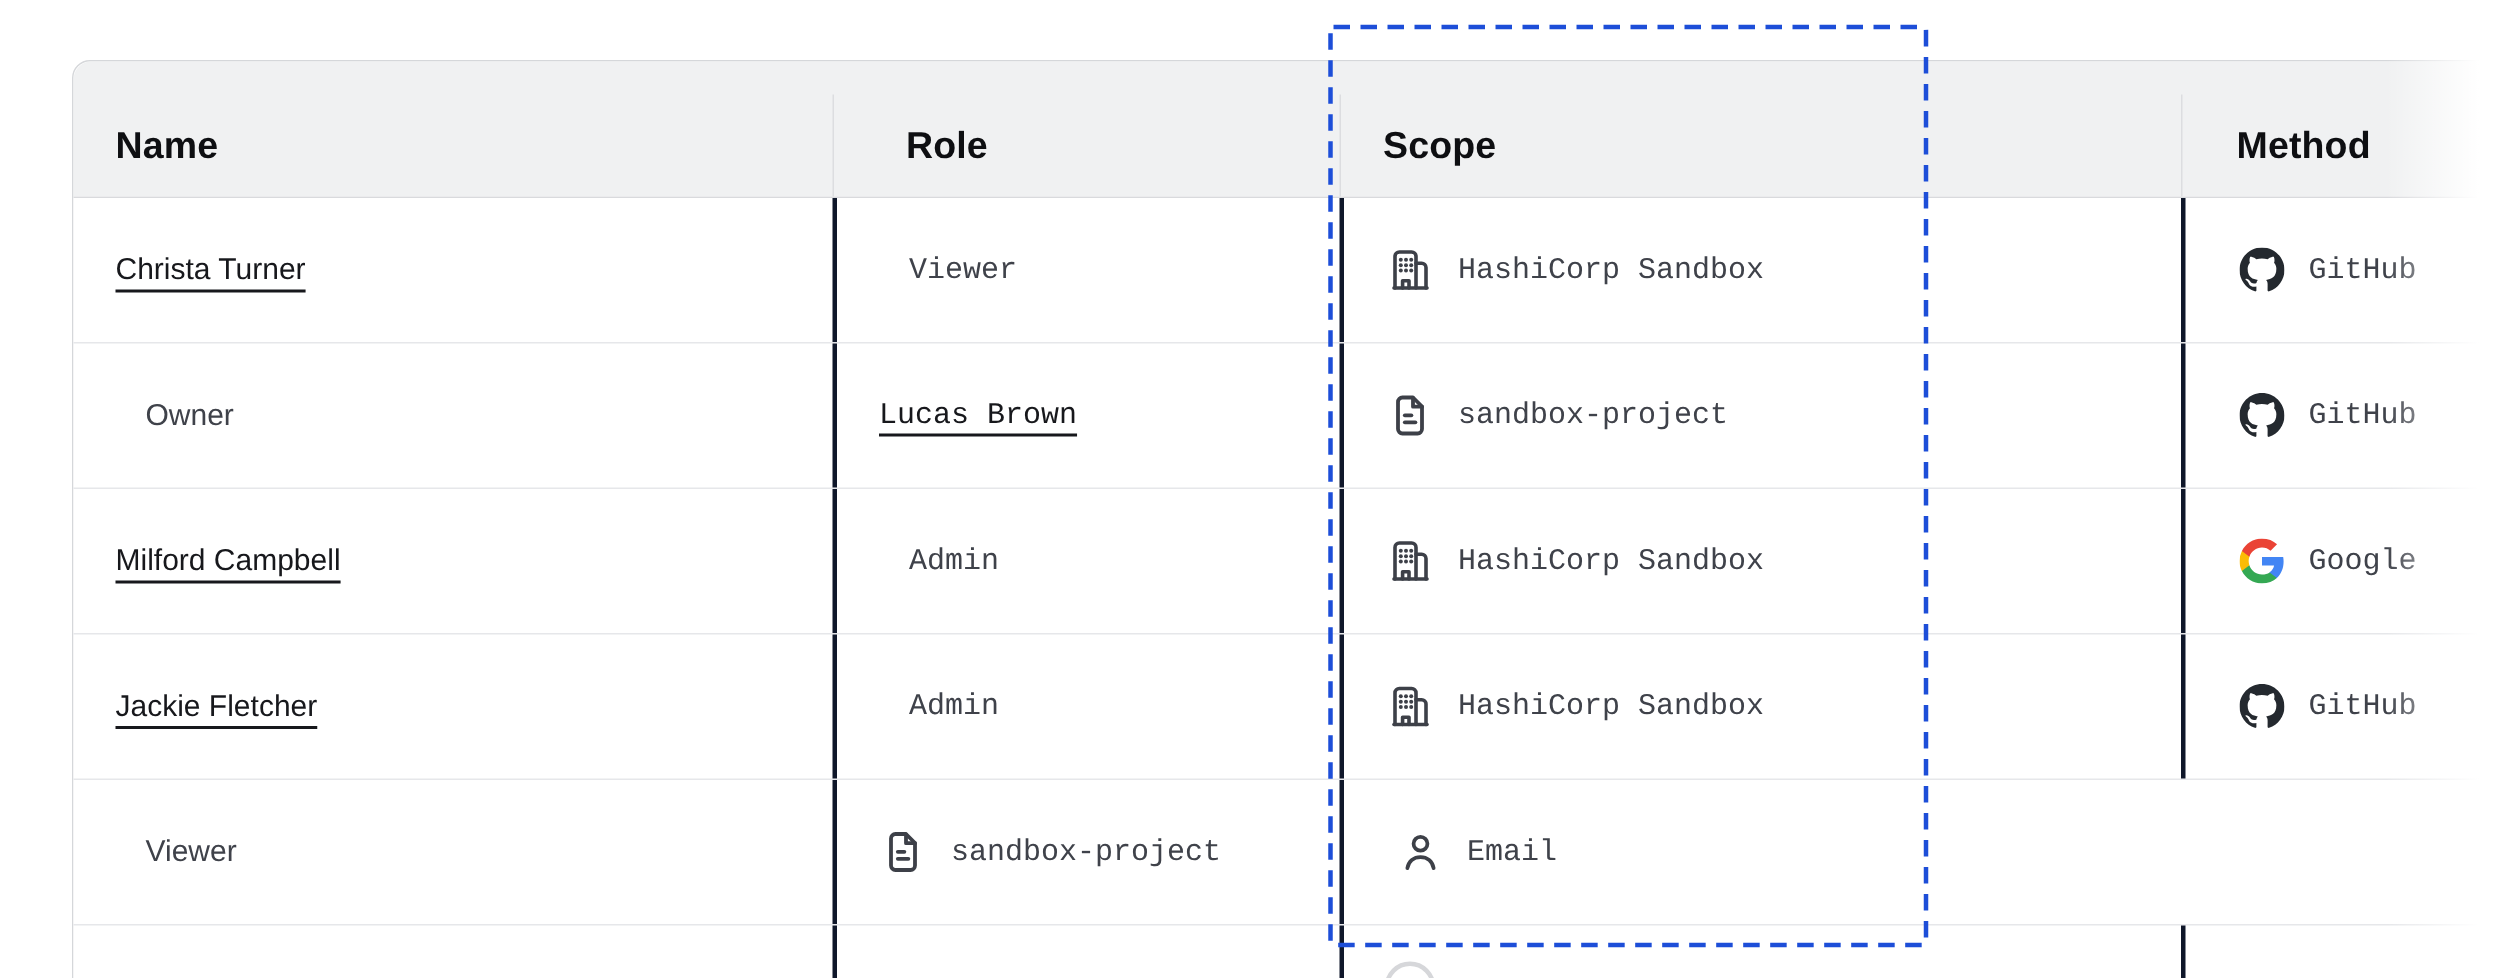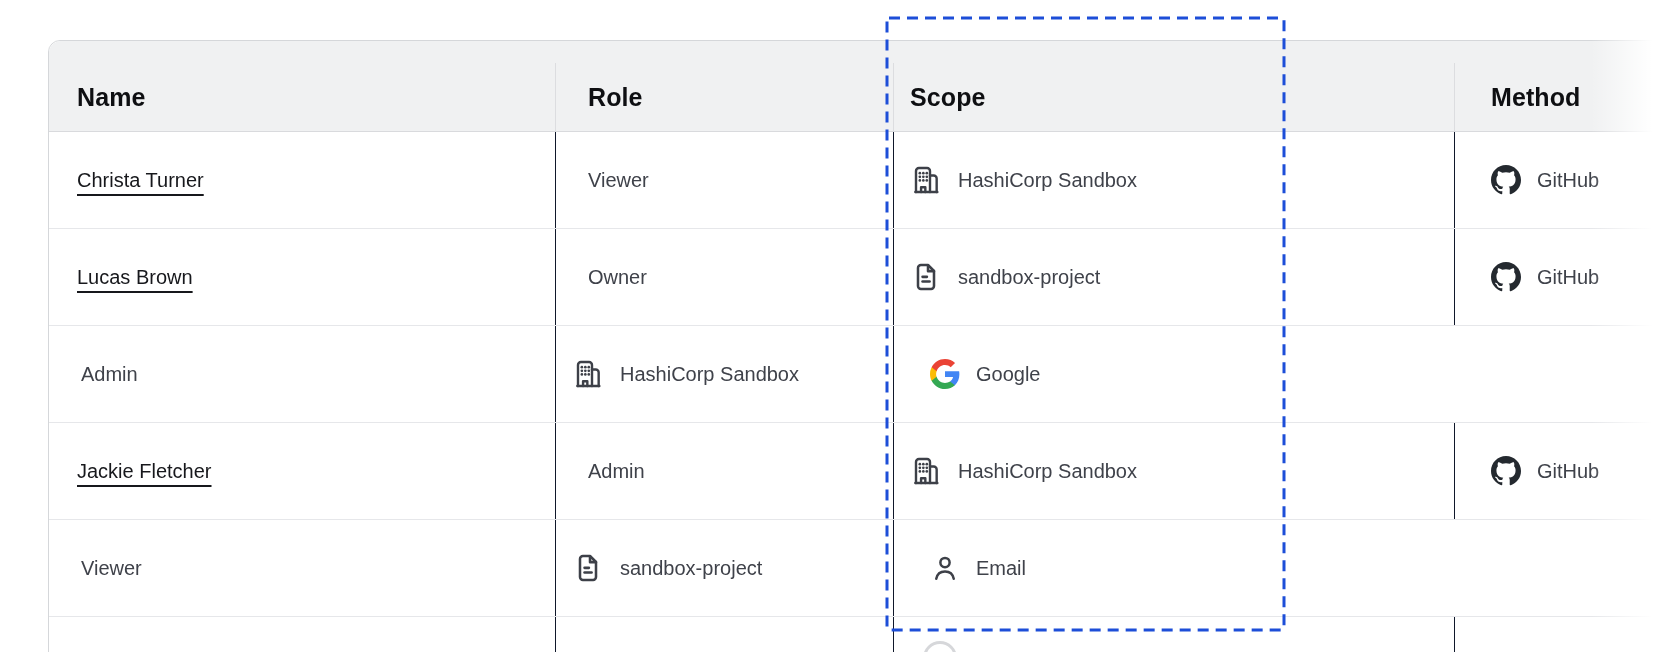--- a/index.html
+++ b/index.html
@@ -19,24 +19,24 @@
   .thead{
     height:90px;background:#f0f1f2;
     border-bottom:1px solid #d9dadd;
     border-radius:12px 12px 0 0;
   }
   .tbody .tr{height:96px;background:#ffffff;}
   .tbody .tr + .tr{border-top:1px solid #e6e7ea;}
   .partial-row{height:96px;border-top:1px solid #e6e7ea;background:#ffffff;}
   .th,.td{display:flex;align-items:center;min-width:0;}
   .th + .th{border-left:1px solid #dcdde0;}
-  .td + .td{border-left:1px solid #0f172a;}
+  .td + .td{border-left:3px solid #0f172a;font-family:Liberation Mono, monospace;}
   .c-name{padding-left:28px;}
-  .c-role{padding-left:32px;}
-  .c-scope{padding-left:16px;}
+  .c-role{padding-left:48px;}
+  .c-scope{padding-left:28px;}
   .c-method{padding-left:36px;}
   .th{font-size:25px;font-weight:700;color:#0e0f12;letter-spacing:.1px;margin-top:22px;}
   .td{font-size:20px;font-weight:400;color:#3f424a;}
   .name-link{
     color:#17181c;text-decoration:underline;
     text-underline-offset:7px;text-decoration-thickness:2px;
     cursor:pointer;
   }
   .cell-icon{display:inline-flex;margin-right:16px;flex:none;}
   .cell-icon svg{display:block;}
@@ -96,25 +96,25 @@
       <span class="cell-icon">
             <svg width="30" height="30" viewBox="0 0 24 24">
     <path fill="#24292f" d="M12 0C5.37 0 0 5.37 0 12c0 5.3 3.438 9.8 8.205 11.387.6.11.82-.26.82-.577 0-.285-.01-1.04-.015-2.04-3.338.724-4.042-1.61-4.042-1.61-.546-1.387-1.333-1.757-1.333-1.757-1.09-.744.082-.729.082-.729 1.205.084 1.84 1.237 1.84 1.237 1.07 1.834 2.807 1.304 3.492.997.108-.775.418-1.305.76-1.605-2.665-.3-5.466-1.332-5.466-5.93 0-1.31.468-2.38 1.236-3.22-.124-.303-.536-1.524.117-3.176 0 0 1.008-.322 3.3 1.23.957-.266 1.983-.399 3.003-.404 1.02.005 2.047.138 3.006.404 2.29-1.552 3.297-1.23 3.297-1.23.655 1.652.243 2.873.12 3.176.77.84 1.235 1.91 1.235 3.22 0 4.61-2.805 5.625-5.475 5.92.43.37.814 1.102.814 2.222 0 1.605-.015 2.898-.015 3.293 0 .32.216.695.825.577C20.565 21.795 24 17.3 24 12c0-6.63-5.37-12-12-12z"></path>
   </svg>
           </span>
       <span>GitHub</span>
     </div>
   </div>
 
   <div class="tr">
+    <div class="td c-role">
+      <span>Owner</span>
+    </div>
     <div class="td c-name">
       <a class="name-link">Lucas Brown</a>
-    </div>
-    <div class="td c-role">
-      <span>Owner</span>
     </div>
     <div class="td c-scope">
       <span class="cell-icon">
             <svg width="32" height="32" viewBox="0 0 24 24" fill="none" stroke="#3d4048" stroke-width="1.9" stroke-linecap="round" stroke-linejoin="round">
     <path d="M6 5.2A2.2 2.2 0 0 1 8.2 3h5.3L18 7.5v11.3a2.2 2.2 0 0 1-2.2 2.2H8.2A2.2 2.2 0 0 1 6 18.8z"></path>
     <path d="M13.5 3.2v4.4H18"></path>
     <path d="M9.4 11.9h3.3"></path>
     <path d="M9.4 15.4h5.3"></path>
   </svg>
           </span>
@@ -124,20 +124,23 @@
       <span class="cell-icon">
             <svg width="30" height="30" viewBox="0 0 24 24">
     <path fill="#24292f" d="M12 0C5.37 0 0 5.37 0 12c0 5.3 3.438 9.8 8.205 11.387.6.11.82-.26.82-.577 0-.285-.01-1.04-.015-2.04-3.338.724-4.042-1.61-4.042-1.61-.546-1.387-1.333-1.757-1.333-1.757-1.09-.744.082-.729.082-.729 1.205.084 1.84 1.237 1.84 1.237 1.07 1.834 2.807 1.304 3.492.997.108-.775.418-1.305.76-1.605-2.665-.3-5.466-1.332-5.466-5.93 0-1.31.468-2.38 1.236-3.22-.124-.303-.536-1.524.117-3.176 0 0 1.008-.322 3.3 1.23.957-.266 1.983-.399 3.003-.404 1.02.005 2.047.138 3.006.404 2.29-1.552 3.297-1.23 3.297-1.23.655 1.652.243 2.873.12 3.176.77.84 1.235 1.91 1.235 3.22 0 4.61-2.805 5.625-5.475 5.92.43.37.814 1.102.814 2.222 0 1.605-.015 2.898-.015 3.293 0 .32.216.695.825.577C20.565 21.795 24 17.3 24 12c0-6.63-5.37-12-12-12z"></path>
   </svg>
           </span>
       <span>GitHub</span>
     </div>
   </div>
 
   <div class="tr">
+    <div class="td c-name">
+      <a class="name-link">Milford Campbell</a>
+    </div>
     <div class="td c-role">
       <span>Admin</span>
     </div>
     <div class="td c-scope">
       <span class="cell-icon">
             <svg width="32" height="32" viewBox="0 0 24 24" fill="none" stroke="#3d4048" stroke-width="1.8" stroke-linecap="round" stroke-linejoin="round">
     <path d="M4.5 21V5.2A2.2 2.2 0 0 1 6.7 3h6.1A2.2 2.2 0 0 1 15 5.2V21"></path>
     <path d="M15 8.6h2.8a2.2 2.2 0 0 1 2.2 2.2V21"></path>
     <path d="M4 21h16.5"></path>
     <path d="M8.3 21v-3.6h3.2V21"></path>

